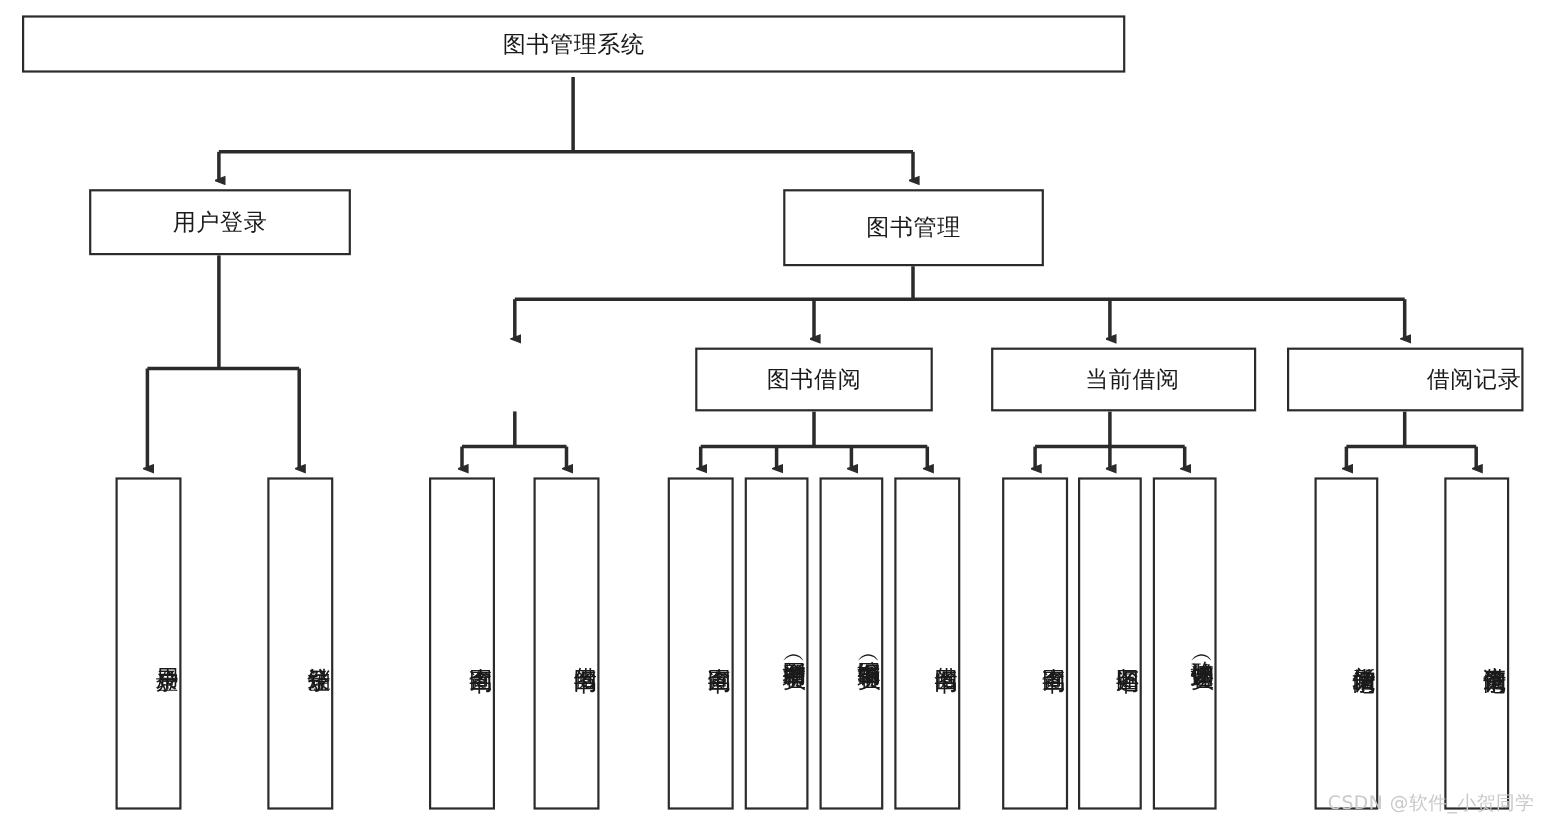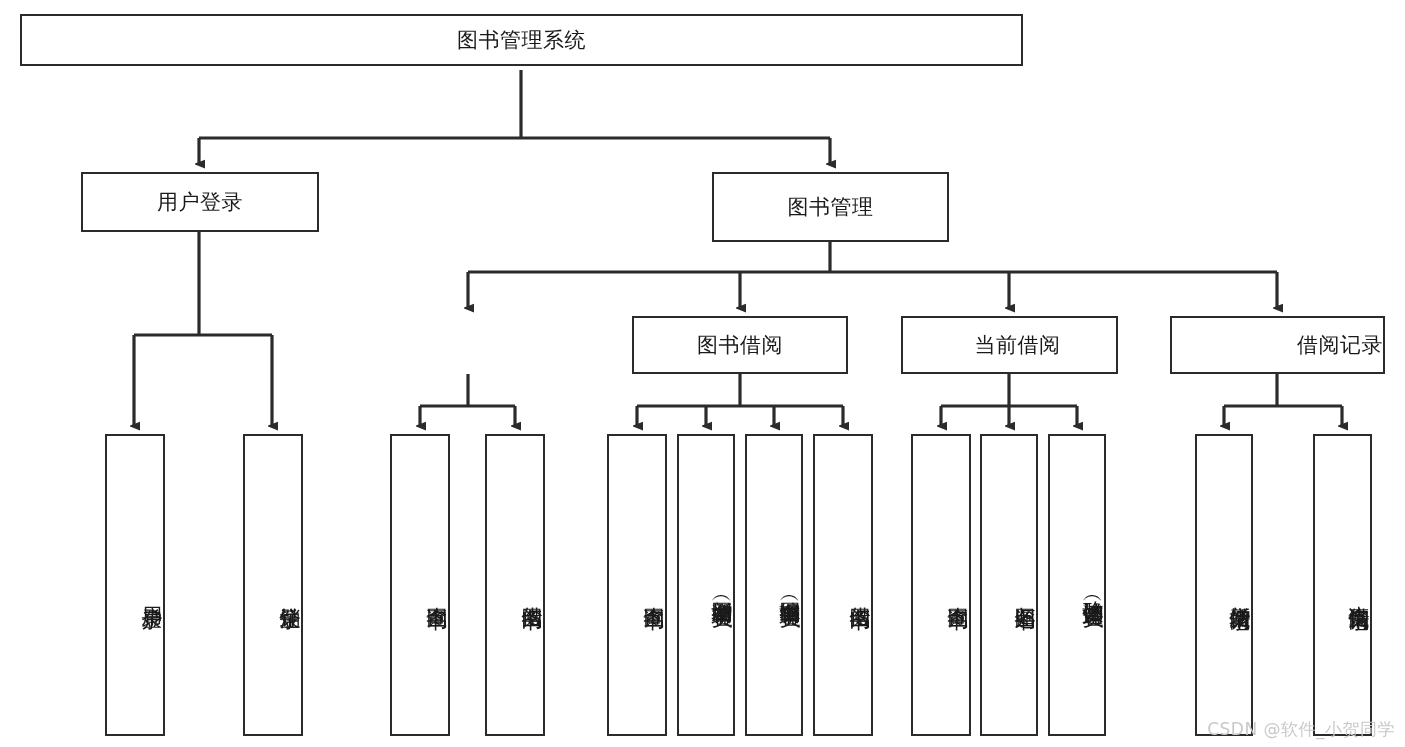--- a/index.html
+++ b/index.html
@@ -131,21 +131,21 @@
   <div class="node node-h" style="left:81px; top:172px; width:238px; height:60px;">
     <span>用户登录</span>
   </div>
   <div class="node node-h" style="left:712px; top:172px; width:237px; height:70px;">
     <span>图书管理</span>
   </div>
 
   <div class="node node-h" style="left:632px; top:316px; width:216px; height:58px;">
     <span>图书借阅</span>
   </div>
-  <div class="node node-h" style="left:901px; top:316px; width:217px; height:58px;padding-left:16px;">
+  <div class="node node-h" style="left:901px; top:316px; width:241px; height:58px;padding-left:16px;">
     <span>当前借阅</span>
   </div>
   <div class="node node-h" style="left:1170px; top:316px; width:215px; height:58px;justify-content:flex-end;">
     <span>借阅记录</span>
   </div>
 
   <div class="node node-v" style="left:105px; top:434px; width:60px; height:302px;">
     <span class="vtext">用户登录</span>
   </div>
   <div class="node node-v" style="left:243px; top:434px; width:60px; height:302px;">

